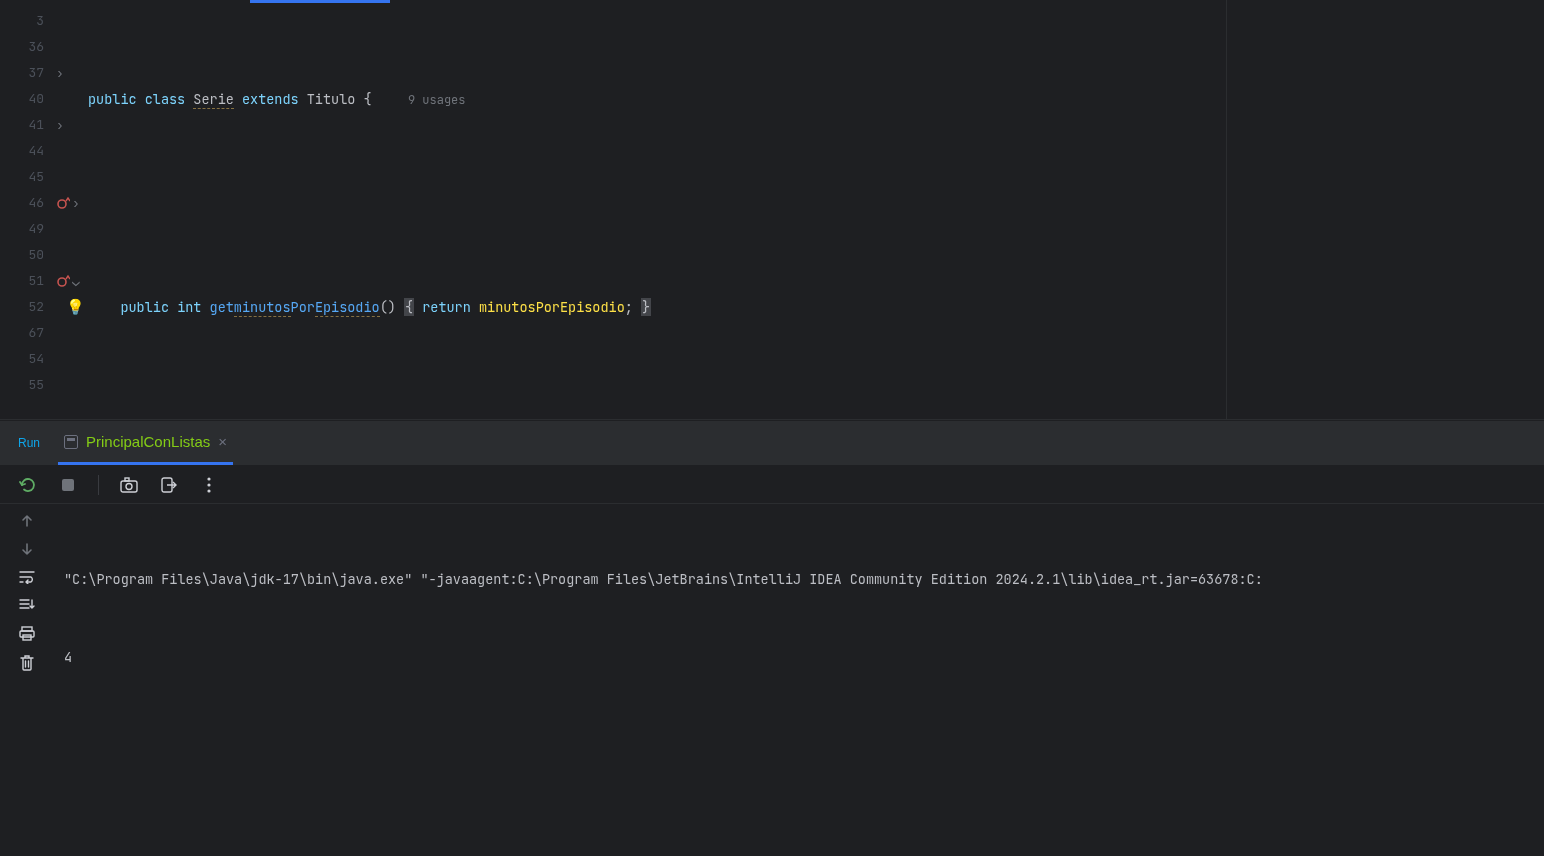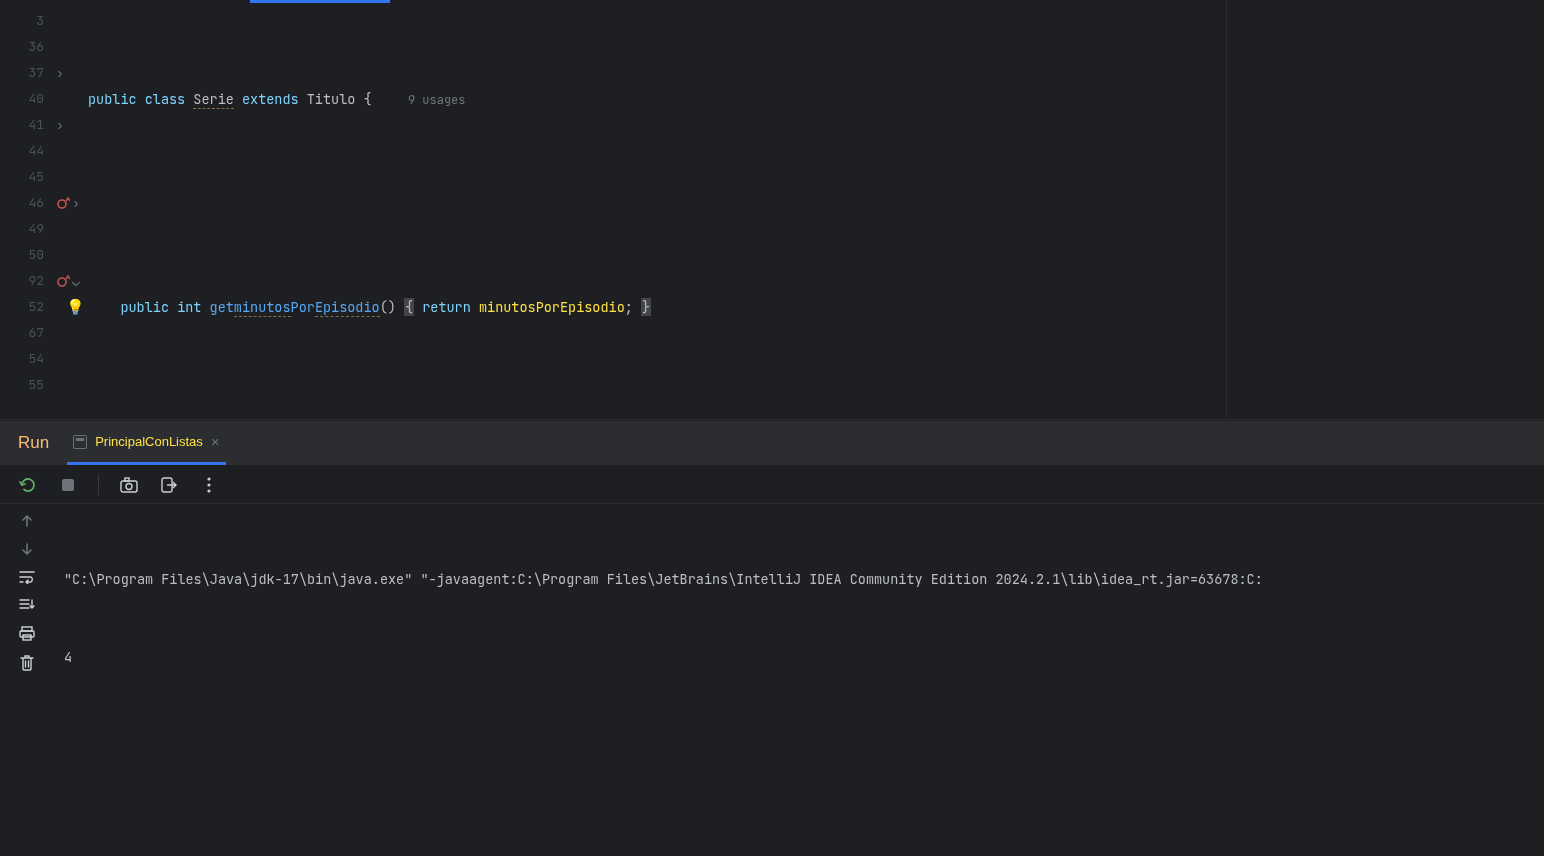--- a/index.html
+++ b/index.html
@@ -24,25 +24,25 @@
 .punct{ color:#bcbec4; }
 .brace{ color:#bcbec4; }
 .hlbr { background:#43454a; color:#bcbec4; padding:0 1px; }
 .hint { color:#6f737a; font-size:12px;margin-left:12px; }
 .warn { border-bottom:1px dashed #857042; }
 .ovr  { color:#fde047; }
 .tabtop { position:absolute; top:0; left:250px; width:140px; height:3px; background:#3574f0; }
 
 
 .runbar { flex:0 0 44px; background:#2b2d30; border-top:1px solid #1e1f22; border-bottom:1px solid #1e1f22; display:flex; align-items:center; padding:0 18px; gap:18px; }
-.runbar .title { color:#fdba74; font-size:17px; font-family:"Segoe UI",sans-serif; }
+.runbar .title { color:#0ea5e9; font-size:12px; font-family:"Segoe UI",sans-serif; }
 .runtab { display:flex; align-items:center; gap:8px; height:44px; border-bottom:3px solid #3574f0; padding:0 6px; font-family:"Segoe UI",sans-serif; }
 .runtab .ticon { width:14px; height:14px; border:1.5px solid #6c707e; border-radius:2px; position:relative; }
 .runtab .ticon::after { content:""; position:absolute; left:2px; right:2px; top:2px; height:3px; background:#6c707e; }
-.runtab .tlabel { color:#fde047; font-size:13px; }
+.runtab .tlabel { color:#84cc16; font-size:15px; }
 .runtab .tclose { color:#6c707e; font-size:15px; cursor:pointer; }
 
 .runtoolbar { flex:0 0 38px; background:#1e1f22; border-bottom:1px solid #2b2d30; display:flex; align-items:center; padding:0 18px; gap:20px; }
 .runtoolbar .sep { width:1px; height:20px; background:#393b40; }
 .ticonbtn { color:#ced0d6; display:flex; align-items:center; justify-content:center; width:20px; height:20px; }
 
 .runbody { flex:1; display:flex; background:#1e1f22; overflow:hidden; }
 .runside { flex:0 0 54px; padding-top:10px; display:flex; flex-direction:column; gap:14px; align-items:center; }
 .runside .sicon { color:#ced0d6; }
 .console { flex:1; padding:10px 10px; font-size:13.5px; line-height:26px; white-space:pre; color:#bcbec4; overflow:hidden; }
@@ -63,21 +63,21 @@
       <div class="ln">3</div>
       <div class="ln">36</div>
       <div class="ln">37</div>
       <div class="ln">40</div>
       <div class="ln">41</div>
       <div class="ln">44</div>
       <div class="ln">45</div>
       <div class="ln">46</div>
       <div class="ln">49</div>
       <div class="ln">50</div>
-      <div class="ln">92</div>
+      <div class="ln">51</div>
       <div class="ln">52</div>
       <div class="ln">67</div>
       <div class="ln">54</div>
       <div class="ln">55</div>
     </div>
 
     <div class="gut-icons">
       <div class="ic"></div>
       <div class="ic"></div>
       <div class="ic">

